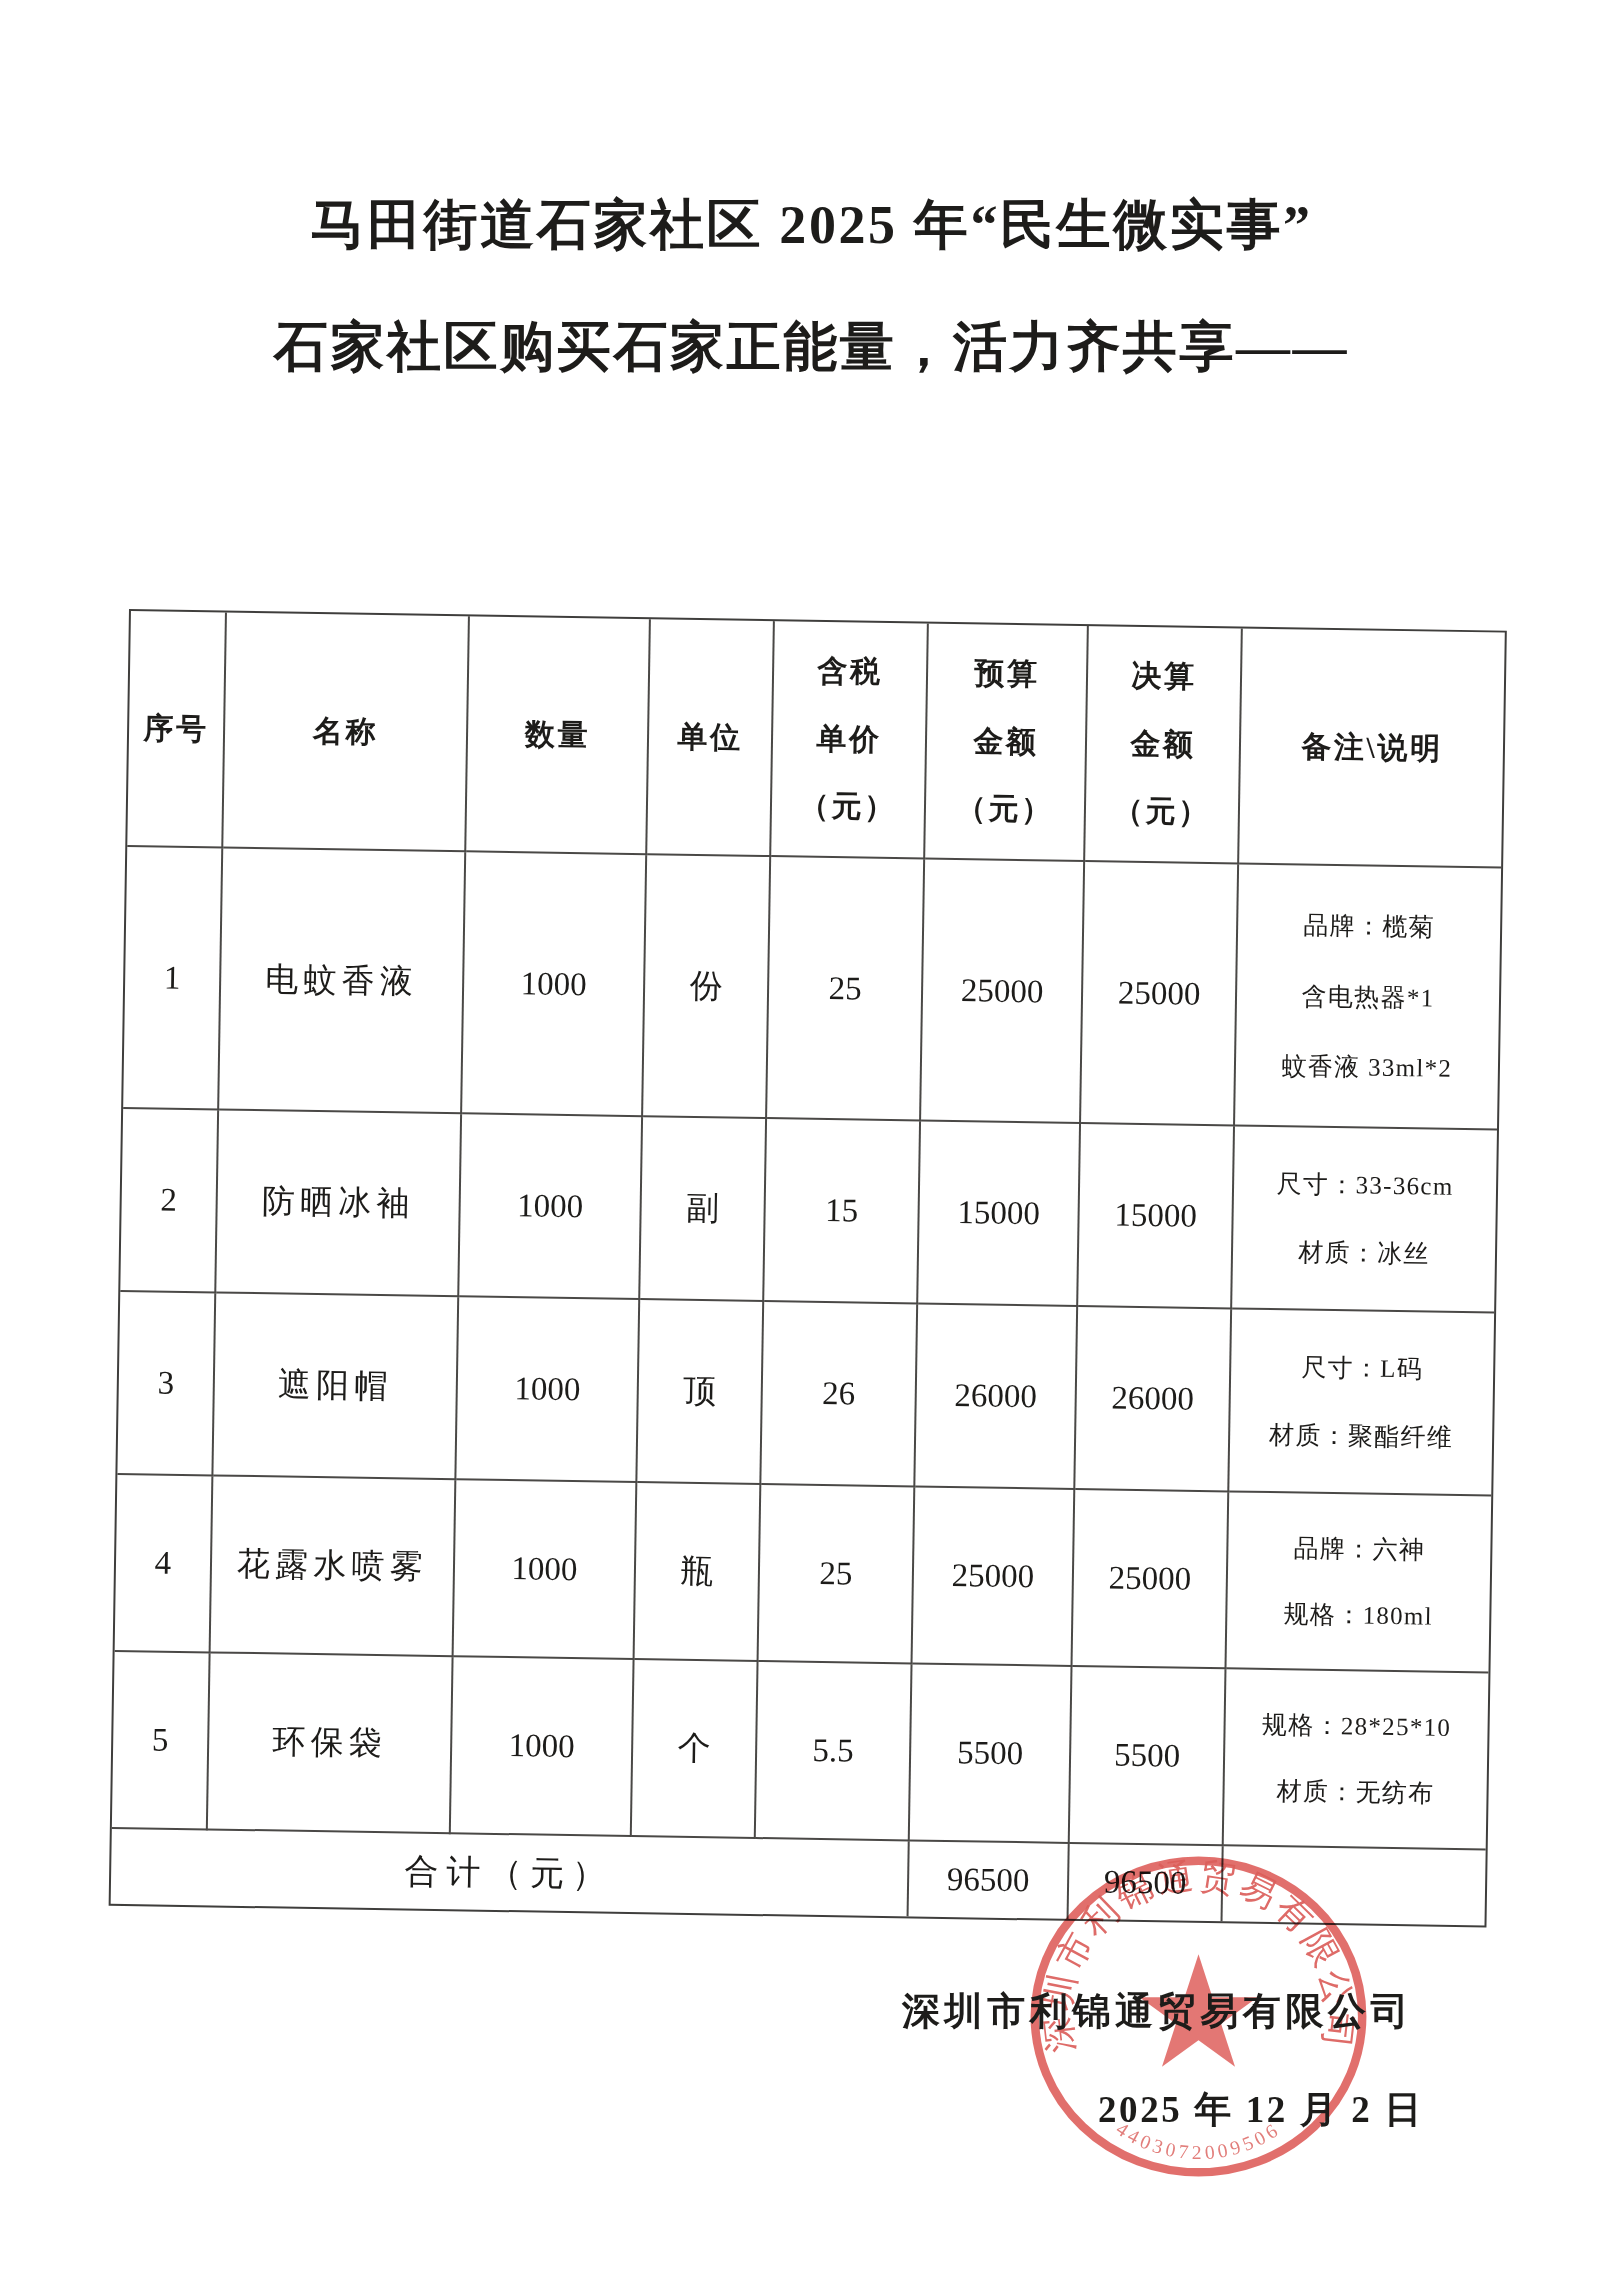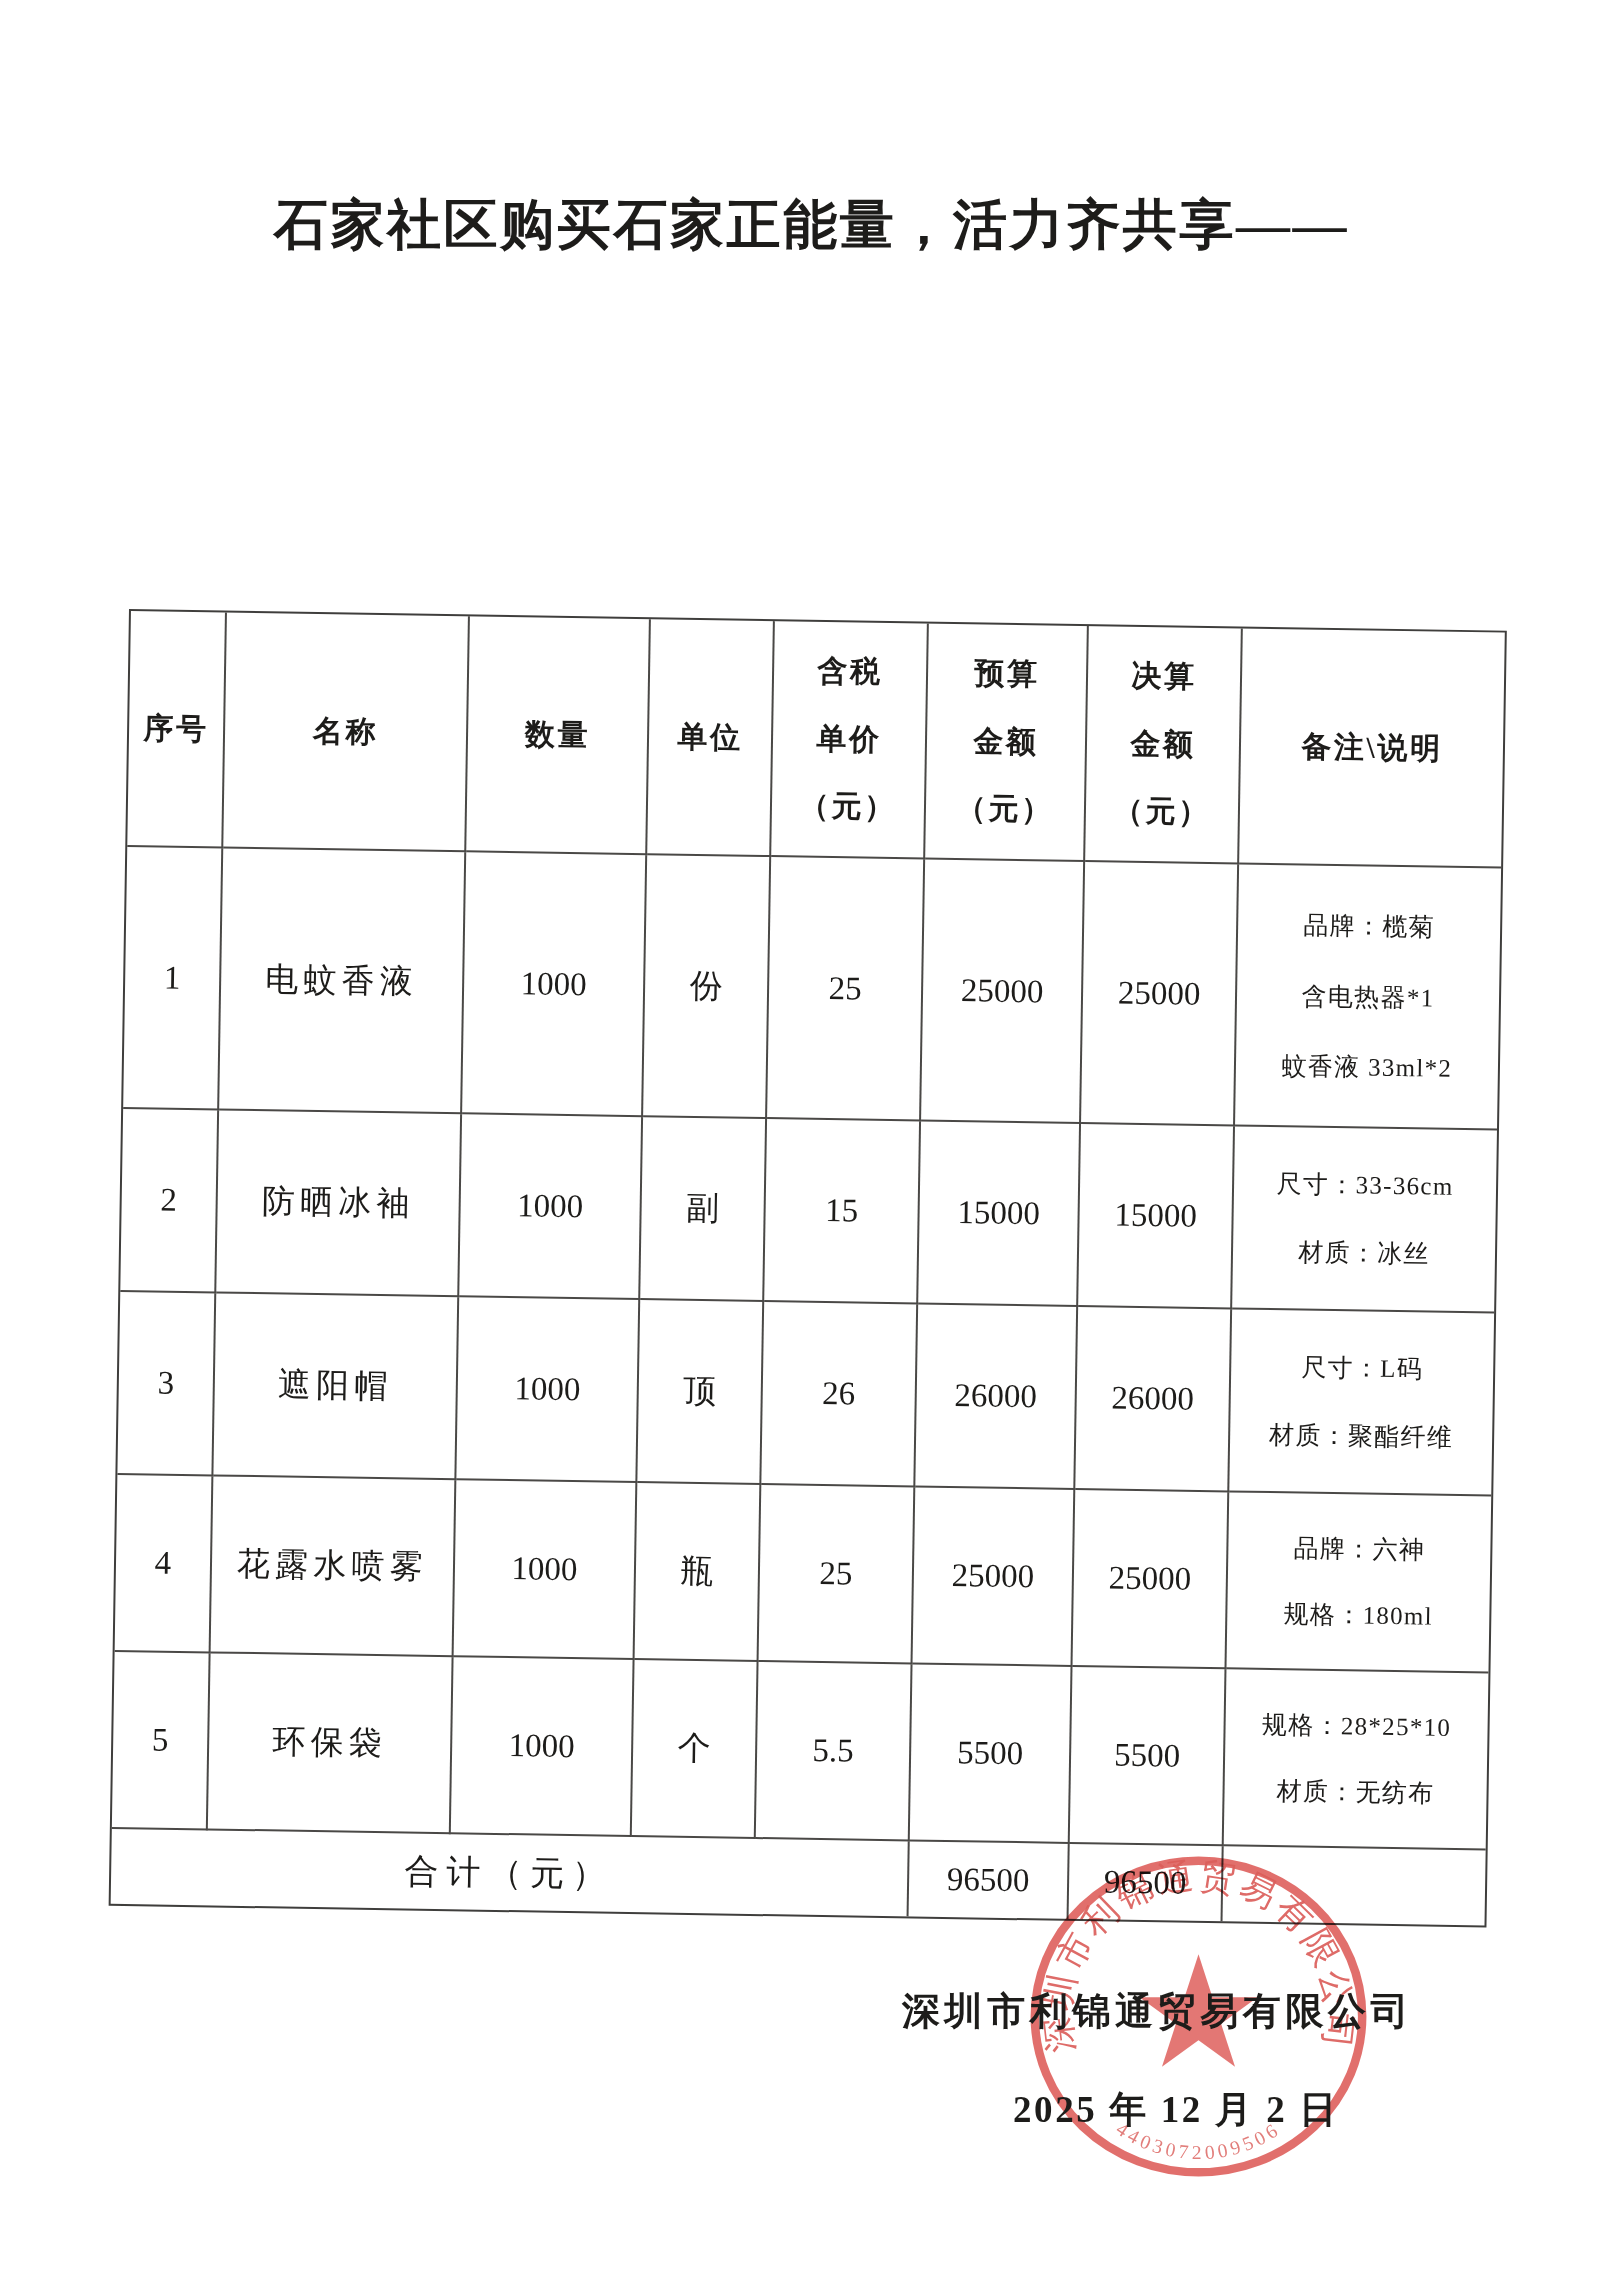--- a/index.html
+++ b/index.html
@@ -50,39 +50,40 @@
     font-size:25px;letter-spacing:1.3px;padding:5.2px 3.9px;box-sizing:border-box;
   }
   .c.total-label{grid-column:1 / span 5;font-size:34px;letter-spacing:7.9px;}
   
   .company{
     position:absolute;left:902px;top:1986px;
     font-size:38px;font-weight:700;letter-spacing:4.6px;white-space:nowrap;
     z-index:6;
   }
   .date{
-    position:absolute;left:1013px;top:2085px;
+    position:absolute;left:1098px;top:2085px;
     font-size:37px;font-weight:600;letter-spacing:2.6px;white-space:nowrap;
     z-index:6;
   }
   
   .stamp{
     position:absolute;left:989px;top:1807px;width:419px;height:419px;
     z-index:5;
     mix-blend-mode:multiply;
     opacity:.92;
   }
   .stamp text{font-family:"Liberation Serif","DejaVu Serif",serif;}
 </style>
 </head>
 <body>
 
 <div class="page">
 
   <div class="titles">
+    <div class="title-line">马田街道石家社区 2025 年“民生微实事”</div>
     <div class="title-line">石家社区购买石家正能量，活力齐共享——</div>
   </div>
 
   <div class="tilt">
     <div class="tbl">
 
       <div class="c head">
           <span>序号</span>
         </div>
       <div class="c head">

